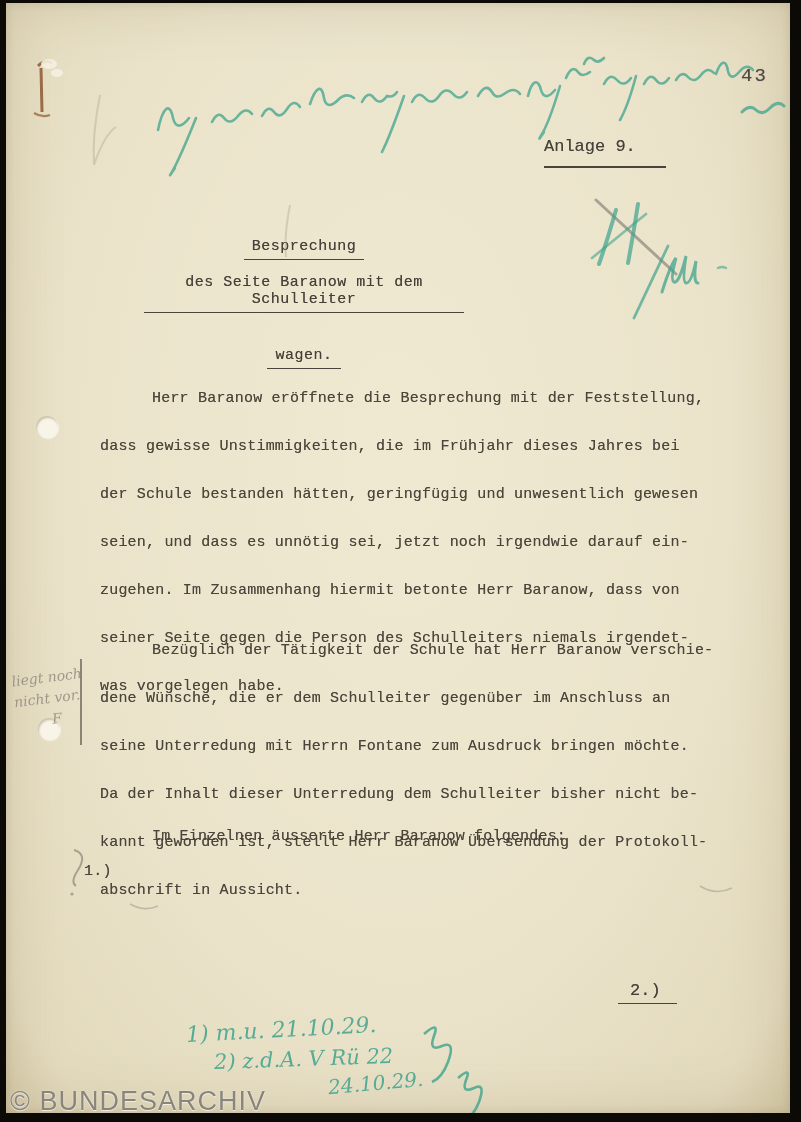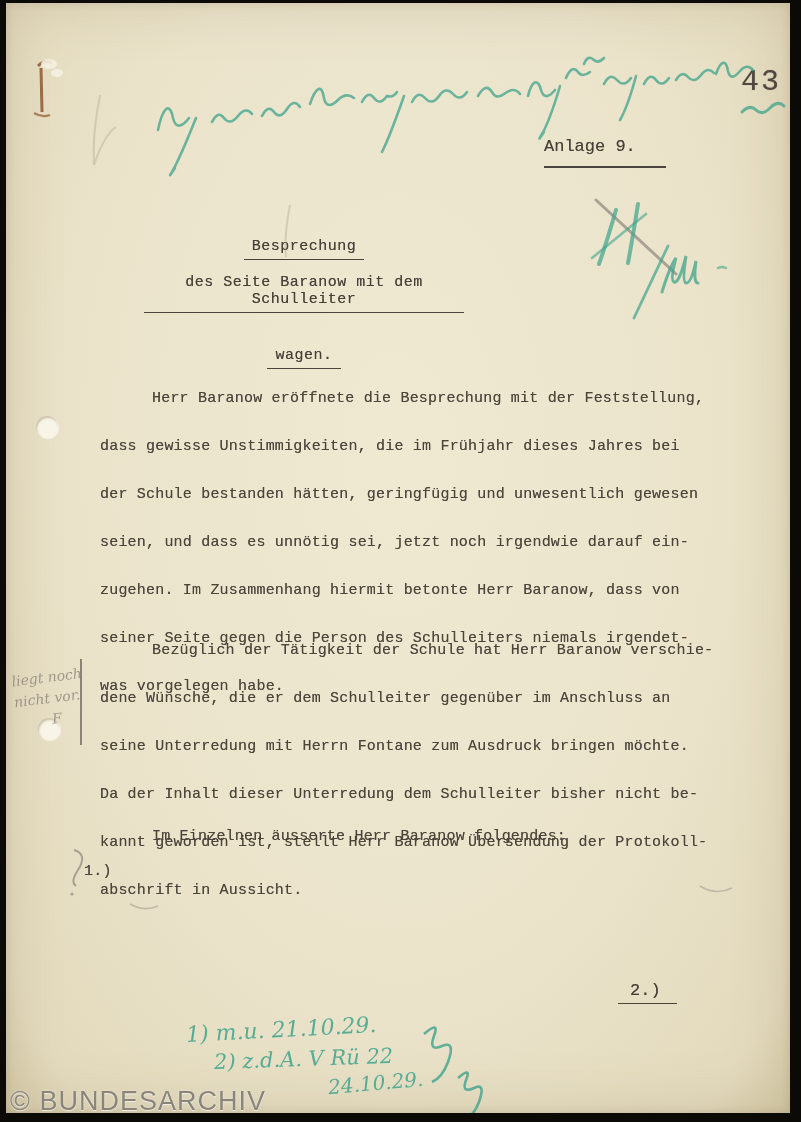--- a/index.html
+++ b/index.html
@@ -23,21 +23,21 @@
     font-family:"Liberation Mono", monospace;
     font-size:15px;
     letter-spacing:.2px;
     line-height:48px;
     white-space:pre-wrap;
     text-shadow:0 0 .6px rgba(60,50,40,.55);
   }
   .indent{ text-indent:52px; }
   .pagenum{
     position:absolute; left:735px; top:62px;
-    font-size:30px; color:#4e4840; letter-spacing:2px;
+    font-size:19px; color:#4e4840; letter-spacing:2px;
     font-family:"Liberation Mono", monospace;
     text-shadow:0 0 1px rgba(60,50,40,.4);
   }
   .anlage{
     position:absolute; left:538px; top:134px;
     font-size:17px; color:#46403a;
     border-bottom:2px solid #4a443c;
     padding:0 30px 10px 0;
     text-shadow:0 0 .6px rgba(60,50,40,.55);
   }

